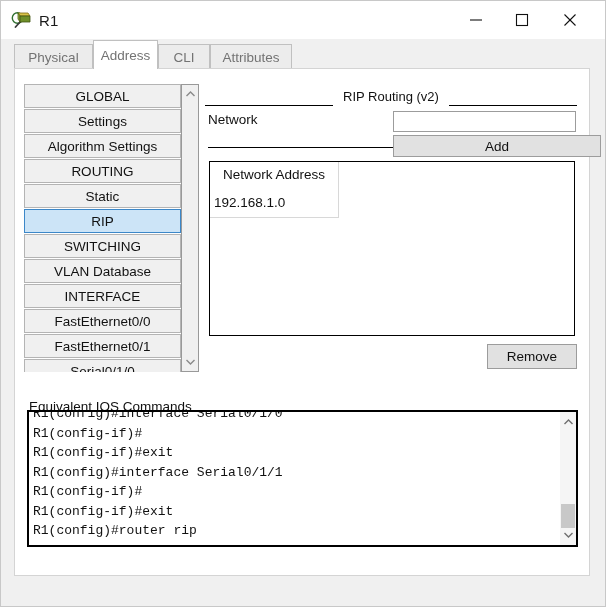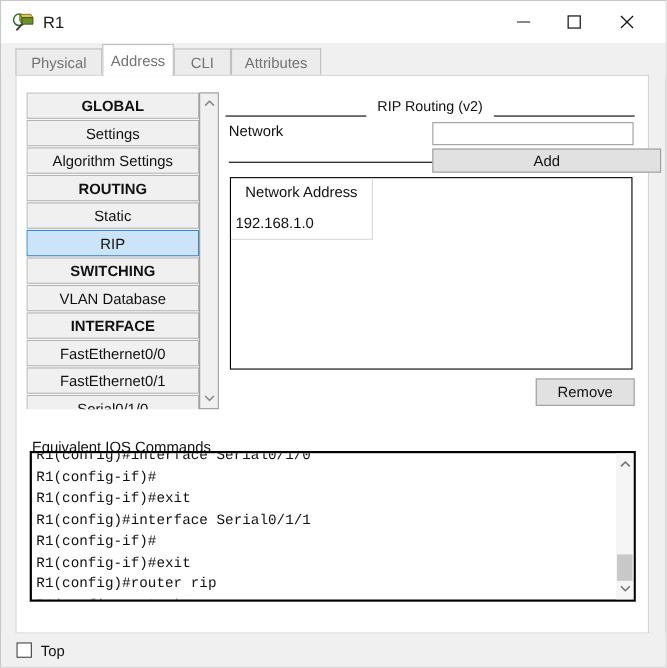--- a/index.html
+++ b/index.html
@@ -88,21 +88,21 @@
   }
   .side-item {
     height: 24px;
     margin-bottom: 1px;
     background: #f0f0f0;
     border: 1px solid #b4b4b4;
     box-sizing: border-box;
     display: flex; align-items: center; justify-content: center;
     font-size: 13.5px; color: #111;
   }
-  .side-item.header { font-weight: bold; }
+  .side-item.header { font-weight: normal; }
   .side-item.selected {
     background: #cce4f7;
     border: 1px solid #3c87c8;
   }
   #sidebar-scroll {
     position: absolute; right: 0; top: 0;
     width: 18px; height: 288px;
     background: #f0f0f0;
     border: 1px solid #999999;
     box-sizing: border-box;
@@ -406,18 +406,14 @@
         <div class="ios-arrow down">
           <svg width="11" height="8" viewBox="0 0 11 8">
               <polyline points="1.5,2 5.5,6 9.5,2" fill="none" stroke="#707070" stroke-width="1.4"></polyline>
             </svg>
         </div>
       </div>
     </div>
 
   </div>
 
-  <div id="bottombar">
-    <div id="top-checkbox"></div>
-    <div id="top-label">Top</div>
-  </div>
 
 </div>
 
 </body></html>

